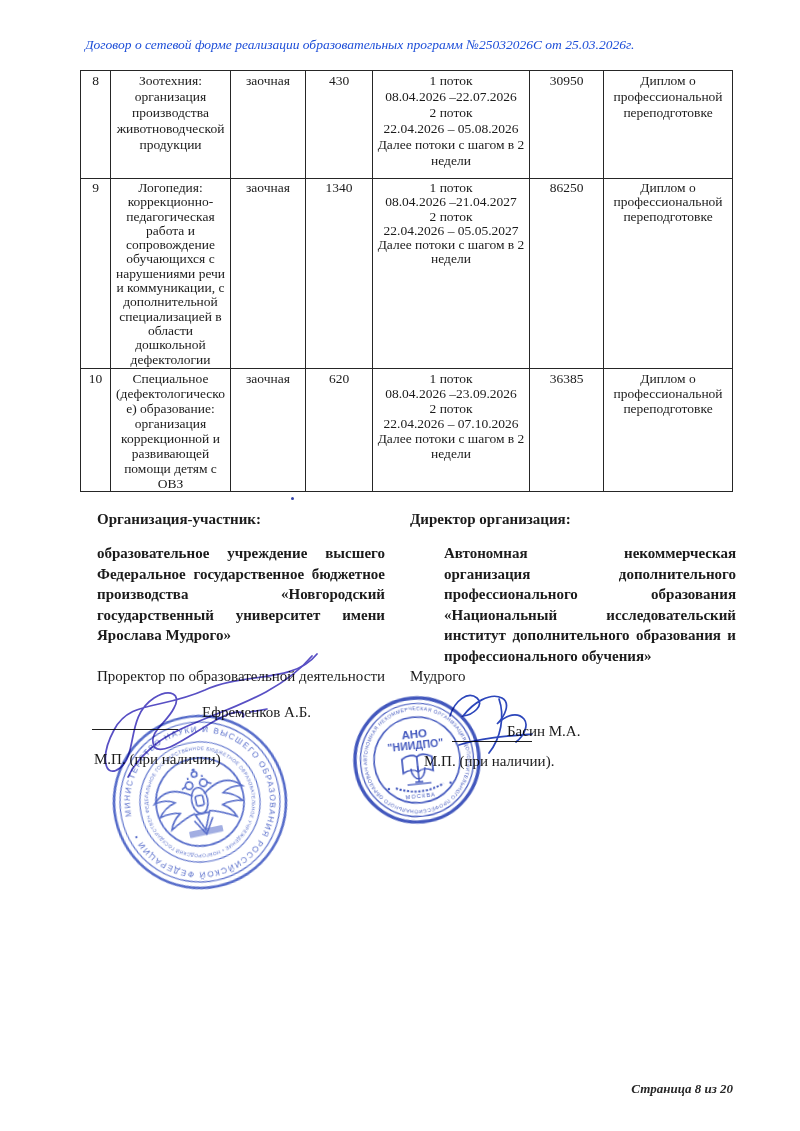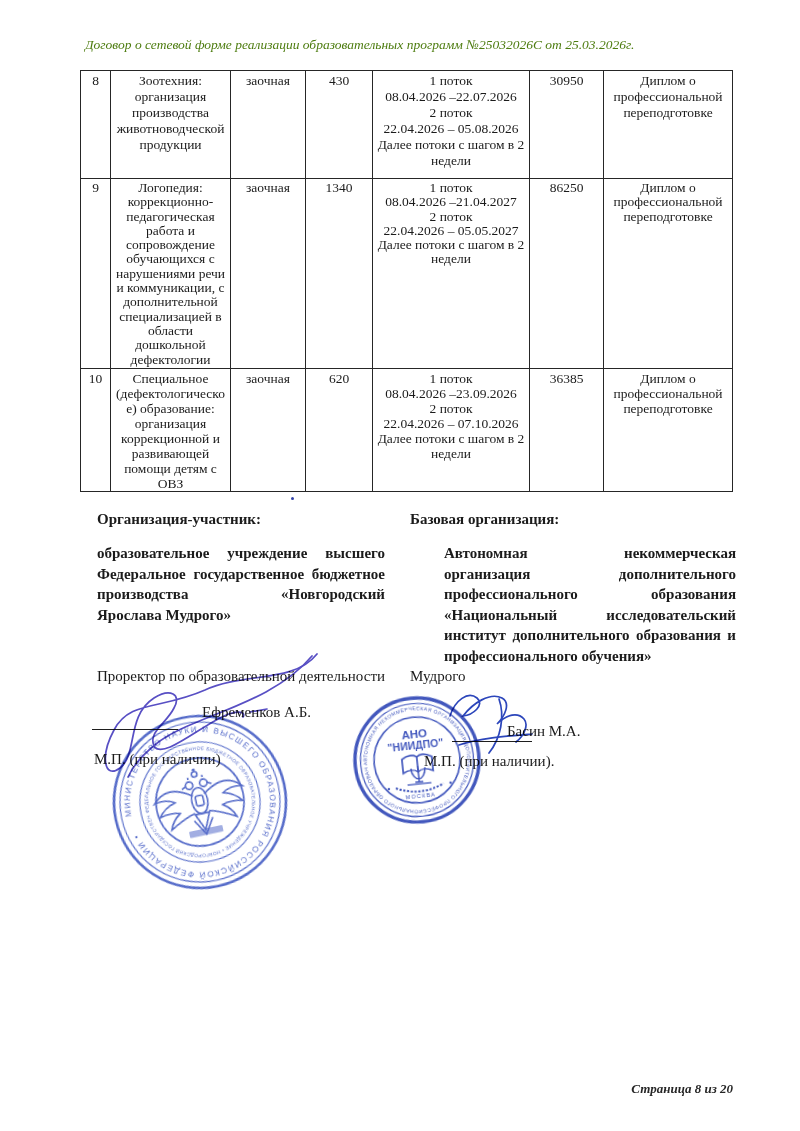--- a/index.html
+++ b/index.html
@@ -3,21 +3,21 @@
 <meta charset="utf-8">
 <style>
   * { margin:0; padding:0; box-sizing:border-box; }
   html,body { background:#e8e8e8; }
   .page {
     position:relative; width:800px; height:1131px; margin:0 auto;
     background:#ffffff; overflow:hidden;
     font-family:"Liberation Serif","DejaVu Serif",serif; color:#1b1b1b;
   }
   .abs { position:absolute; }
-  .doc-header { left:85px; top:37px; font-size:13.5px; font-style:italic; color:#4d7c0f; z-index:2; }
+  .doc-header { left:85px; top:37px; font-size:13.5px; font-style:italic; color:#1d4ed8; z-index:2; }
   .doc-footer { left:600px; top:1081px; width:133px; text-align:right;
                 font-size:13px; font-style:italic; font-weight:bold; color:#262626; z-index:2; }
 
   
   .tbl-wrap { left:80px; top:70px; z-index:2; }
   table.programs { border-collapse:collapse; table-layout:fixed; }
   table.programs td {
     border:1.5px solid #262626; vertical-align:top; text-align:center;
     font-size:13.5px; line-height:16px; padding:2px 2px 0 2px; white-space:pre-line;
   }
@@ -131,26 +131,27 @@
             <td>Диплом о
 профессиональной
 переподготовке</td>
           </tr>
         </tbody>
     </table>
   </div>
   <div class="abs stray-dot"></div>
 
   <div class="abs org-label" style="left:97px; top:511px;">Организация-участник:</div>
-  <div class="abs org-label" style="left:410px; top:511px;">Базовая организация:</div>
+  <div class="abs org-label" style="left:410px; top:511px;">Директор организация:</div>
 
   <div class="abs org-name" style="left:97px; top:543px; width:288px;">
       <div class="jline">образовательное учреждение высшего</div>
       <div class="jline">Федеральное государственное бюджетное</div>
       <div class="jline">производства «Новгородский</div>
+      <div class="jline">государственный университет имени</div>
       <div class="jline last">Ярослава Мудрого»</div>
     </div>
   <div class="abs org-name" style="left:410px; top:543px; width:292px;margin-left:34px;">
       <div class="jline">Автономная некоммерческая</div>
       <div class="jline">организация дополнительного</div>
       <div class="jline">профессионального образования</div>
       <div class="jline">«Национальный исследовательский</div>
       <div class="jline">институт дополнительного образования и</div>
       <div class="jline last">профессионального обучения»</div>
     </div>

